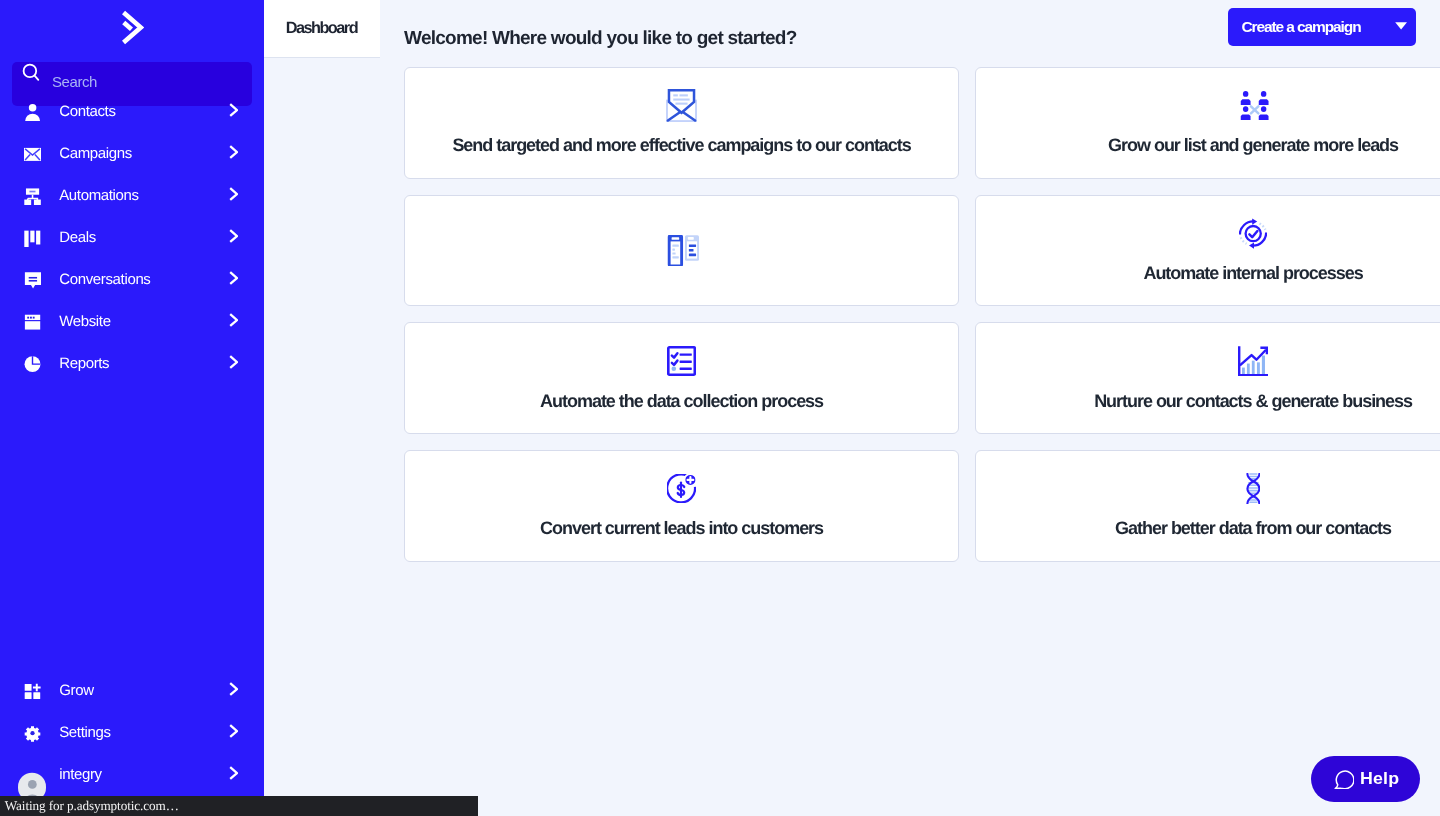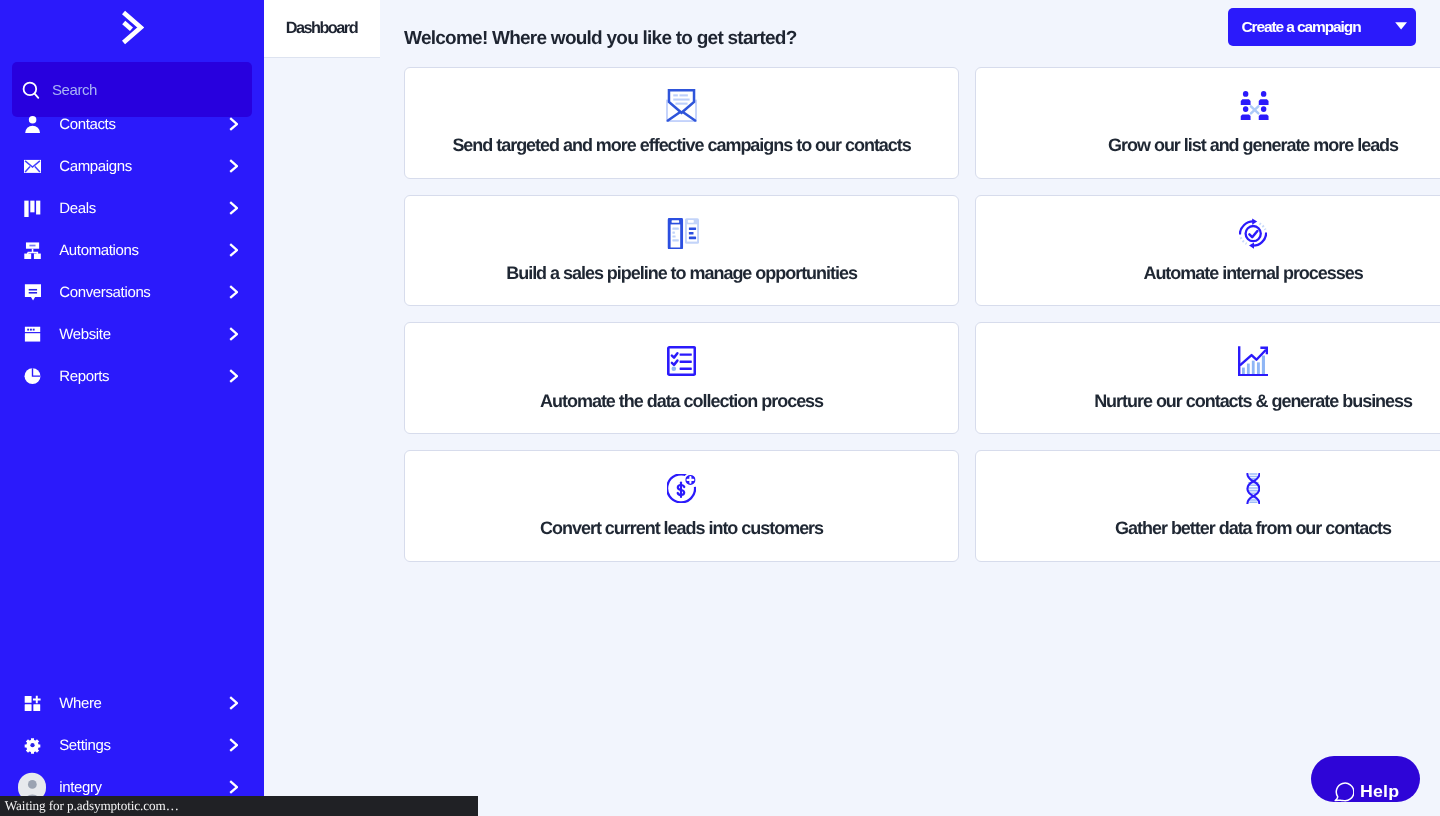--- a/index.html
+++ b/index.html
@@ -16,36 +16,36 @@
 
   
   .sidebar {
     width: 264px; height: 816px; background: #2b1afb;
     position: relative; flex: 0 0 264px;
     display: flex; flex-direction: column;
   }
   .logo-wrap { position:absolute; left:0; right:0; top:0; height: 54px; display:flex; align-items:center; justify-content:center; }
   .logo { width: 22.2px; height: 36.8px; display:block; margin-left:1.1px; }
   .search-box {
-    position: absolute; left: 12px; top: 62px; width: 240px; height: 55px;
+    position: absolute; left: 12px; top: 62px; width: 240px; height: 44px;
     background: #2800de;
-    border-radius: 5px; display: flex; align-items: center; padding: 0 0 0 9.4px;
+    border-radius: 5px; display: flex; align-items: flex-start; padding: 0 0 0 9.4px;
   }
   .search-icon { width: 20px; height: 20px; flex: 0 0 20px; }
   .search-input {
     border: 0; background: transparent; outline: none; flex: 1;
     color: #fff; font-family: "Liberation Sans", sans-serif; font-size: 15px;
     letter-spacing: -0.4px;
     padding-left: 10.5px; height: 38px;
   }
   .search-input::placeholder { color: #a9b4f5; opacity: 1; }
 
   .nav { position: absolute; top: 103px; left: 0; right: 0; }
   .nav-item {
-    height: 42px; display: flex; align-items: center; padding: 0 26.6px 0 23.5px;
+    height: 42px; display: flex; align-items: flex-start; padding: 0 26.6px 0 23.5px;
     color: #fff; cursor: pointer; position: relative;
   }
   .nav-icon { width: 17px; height: 18.3px; flex: 0 0 17px; display:block; }
   .nav-label { font-size: 15px; margin-left: 18.7px; flex: 1; letter-spacing:-0.35px; }
   .chev { width: 9.5px; height: 14.2px; flex: 0 0 9.5px; display:block; margin-right:-1px; }
 
   .nav-bottom { position: absolute; left: 0; right: 0; bottom: 8px; }
   .avatar {
     position: absolute; left: 17.6px; top: 50%; transform: translateY(-50%);
     width: 28.7px; height: 28.7px; border-radius: 50%; background: #e7e9ed;
@@ -79,21 +79,21 @@
     display: flex; flex-direction: column; align-items: center; justify-content: center;
     cursor: pointer;
   }
   .card-icon { height: 33px; display:flex; align-items:center; justify-content:center; }
   .card-label { margin-top: 13.0px; font-size: 18px; color: #1f2733; font-weight: 600; letter-spacing: -1.03px; }
 
   
   .help-btn {
     position: absolute; left: 1311px; top: 755.8px; width: 109.4px; height: 46px;
     border-radius: 23px;
-    background: #2e05d7; color: #fff; display: flex; align-items: flex-end;
+    background: #2e05d7; color: #fff; display: flex; align-items: center;
     padding: 0 0 0 22.6px; cursor: pointer; border: 0;
     font-family: "Liberation Sans", sans-serif;
   }
   .help-label { font-size: 16.6px; font-weight: bold; margin-left: 6.1px; letter-spacing: 0.2px; transform: scaleX(1.07); transform-origin: left center; }
 
     .statusbar {
     position: absolute; left: 0; bottom: 0; height: 20.2px; background: #202125;
     color: #f4f4f4; font-size: 13.2px; display: flex; align-items: center;
     padding: 0 0 0 4.8px; font-family: Liberation Serif, serif;
     width: 478px; letter-spacing: -0.1px;
@@ -146,52 +146,52 @@
           <span class="nav-label">Campaigns</span>
           <span>
             <svg class="chev" viewBox="0 0 9.5 14.2">
               <path d="M1.2 1.2 L8.0 7.1 L1.2 13.0" fill="none" stroke="#fff" stroke-width="2.3" stroke-linecap="butt" stroke-linejoin="miter"></path>
             </svg>
           </span>
         </div>
         <div class="nav-item">
           <span>
             <svg viewBox="0 0 17.3 18.3" class="nav-icon">
-              <rect x="0.3" y="1.5" width="4.4" height="16.7" fill="#fff"></rect>
-              <rect x="6.4" y="1.5" width="4.3" height="11.9" fill="#fff"></rect>
-              <rect x="12.3" y="1.5" width="4.3" height="14.1" fill="#fff"></rect>
-            </svg>
-          </span>
-          <span class="nav-label">Deals</span>
-          <span>
-            <svg class="chev" viewBox="0 0 9.5 14.2">
-              <path d="M1.2 1.2 L8.0 7.1 L1.2 13.0" fill="none" stroke="#fff" stroke-width="2.3" stroke-linecap="butt" stroke-linejoin="miter"></path>
-            </svg>
-          </span>
-        </div>
-        <div class="nav-item">
-          <span>
-            <svg viewBox="0 0 17.3 18.3" class="nav-icon">
               <rect x="2.0" y="1.3" width="13.4" height="6.4" fill="#fff"></rect>
               <rect x="5.5" y="3.6" width="6.2" height="1.7" fill="#7c7cf8"></rect>
               <path d="M8.7 7.7 v3.8 M3.8 11.5 h9.8 v2.1 M3.8 11.5 v2.1" stroke="#fff" stroke-width="1.6" fill="none"></path>
               <rect x="0.3" y="12.6" width="7.0" height="5.7" fill="#fff"></rect>
               <rect x="10.1" y="12.6" width="7.0" height="5.7" fill="#fff"></rect>
             </svg>
           </span>
           <span class="nav-label">Automations</span>
           <span>
             <svg class="chev" viewBox="0 0 9.5 14.2">
               <path d="M1.2 1.2 L8.0 7.1 L1.2 13.0" fill="none" stroke="#fff" stroke-width="2.3" stroke-linecap="butt" stroke-linejoin="miter"></path>
             </svg>
           </span>
         </div>
         <div class="nav-item">
           <span>
             <svg viewBox="0 0 17.3 18.3" class="nav-icon">
+              <rect x="0.3" y="1.5" width="4.4" height="16.7" fill="#fff"></rect>
+              <rect x="6.4" y="1.5" width="4.3" height="11.9" fill="#fff"></rect>
+              <rect x="12.3" y="1.5" width="4.3" height="14.1" fill="#fff"></rect>
+            </svg>
+          </span>
+          <span class="nav-label">Deals</span>
+          <span>
+            <svg class="chev" viewBox="0 0 9.5 14.2">
+              <path d="M1.2 1.2 L8.0 7.1 L1.2 13.0" fill="none" stroke="#fff" stroke-width="2.3" stroke-linecap="butt" stroke-linejoin="miter"></path>
+            </svg>
+          </span>
+        </div>
+        <div class="nav-item">
+          <span>
+            <svg viewBox="0 0 17.3 18.3" class="nav-icon">
               <path d="M0.9 1.1 h16.7 v13.0 H11.3 L9.2 17.6 L7.1 14.1 H0.9 Z" fill="#fff"></path>
               <rect x="4.8" y="5.9" width="8.5" height="1.6" fill="#2a23e8"></rect>
               <rect x="4.8" y="9.0" width="8.5" height="1.6" fill="#2a23e8"></rect>
             </svg>
           </span>
           <span class="nav-label">Conversations</span>
           <span>
             <svg class="chev" viewBox="0 0 9.5 14.2">
               <path d="M1.2 1.2 L8.0 7.1 L1.2 13.0" fill="none" stroke="#fff" stroke-width="2.3" stroke-linecap="butt" stroke-linejoin="miter"></path>
             </svg>
@@ -232,21 +232,21 @@
     <div class="nav-bottom">
         <div class="nav-item">
           <span>
             <svg viewBox="0 0 17.3 18.3" class="nav-icon">
               <rect x="0.7" y="1.9" width="7.0" height="6.9" fill="#fff" rx="0.4"></rect>
               <rect x="0.7" y="10.3" width="7.0" height="6.9" fill="#fff" rx="0.4"></rect>
               <rect x="9.5" y="10.3" width="7.0" height="6.9" fill="#fff" rx="0.4"></rect>
               <path d="M13.0 1.5 v7.8 M9.1 5.4 h7.8" stroke="#fff" stroke-width="2.0" stroke-linecap="butt"></path>
             </svg>
           </span>
-          <span class="nav-label">Where</span>
+          <span class="nav-label">Grow</span>
           <span>
             <svg class="chev" viewBox="0 0 9.5 14.2">
               <path d="M1.2 1.2 L8.0 7.1 L1.2 13.0" fill="none" stroke="#fff" stroke-width="2.3" stroke-linecap="butt" stroke-linejoin="miter"></path>
             </svg>
           </span>
         </div>
         <div class="nav-item">
           <span>
             <svg viewBox="0 0 20 20" class="nav-icon">
               <path d="M8.2 1.8 h3.6 v2.0 l2.0 0.85 1.45 -1.45 2.55 2.55 -1.45 1.45 0.85 2.0 h2.0 v3.6 h-2.0 l-0.85 2.0 1.45 1.45 -2.55 2.55 -1.45 -1.45 -2.0 0.85 v2.0 h-3.6 v-2.0 l-2.0 -0.85 -1.45 1.45 -2.55 -2.55 1.45 -1.45 -0.85 -2.0 h-2.0 v-3.6 h2.0 l0.85 -2.0 -1.45 -1.45 2.55 -2.55 1.45 1.45 2.0 -0.85 Z" fill="#fff"></path>
@@ -333,21 +333,20 @@
                 <rect x="21.9" y="18.6" width="7.2" height="2.6" rx="0.4" fill="#2b4fe0"></rect>
                 <rect x="1.9" y="0.7" width="13.0" height="30.1" rx="1.2" fill="#2b4fe0" stroke="#2b4fe0" stroke-width="2.3"></rect>
                 <rect x="3.6" y="6.4" width="9.6" height="23.1" fill="#fff"></rect>
                 <rect x="4.6" y="2.3" width="7.6" height="2.5" rx="0.6" fill="#fff"></rect>
                 <rect x="5.4" y="9.6" width="6.4" height="2.2" rx="0.4" fill="#c0d3fa"></rect>
                 <rect x="5.4" y="13.5" width="2.5" height="2.2" rx="0.4" fill="#c0d3fa"></rect>
                 <rect x="5.4" y="17.4" width="3.2" height="2.2" rx="0.4" fill="#c0d3fa"></rect>
                 <rect x="5.4" y="21.3" width="6.4" height="2.2" rx="0.4" fill="#c0d3fa"></rect>
               </svg>
             </span>
-            <span class="card-label">Build a sales pipeline to manage opportunities</span>
           </div>
           <div class="card">
             <span class="card-icon">
               <svg width="28.2" height="31.2" viewBox="0 0 28.2 31.2">
                 <g fill="none" stroke-width="2.3">
                   <path d="M0.9 16.6 A13.2 13.2 0 0 1 15.0 3.5" stroke="#2b1afb"></path>
                   <path d="M27.2 14.6 A13.2 13.2 0 0 1 13.1 27.7" stroke="#2b1afb"></path>
                   <path d="M20.5 5.4 A13.2 13.2 0 0 1 26.4 11.8" stroke="#c7d9fa" stroke-dasharray="1.7 2.1"></path>
                   <path d="M1.7 19.4 A13.2 13.2 0 0 0 7.6 25.8" stroke="#c7d9fa" stroke-dasharray="1.7 2.1"></path>
                 </g>

